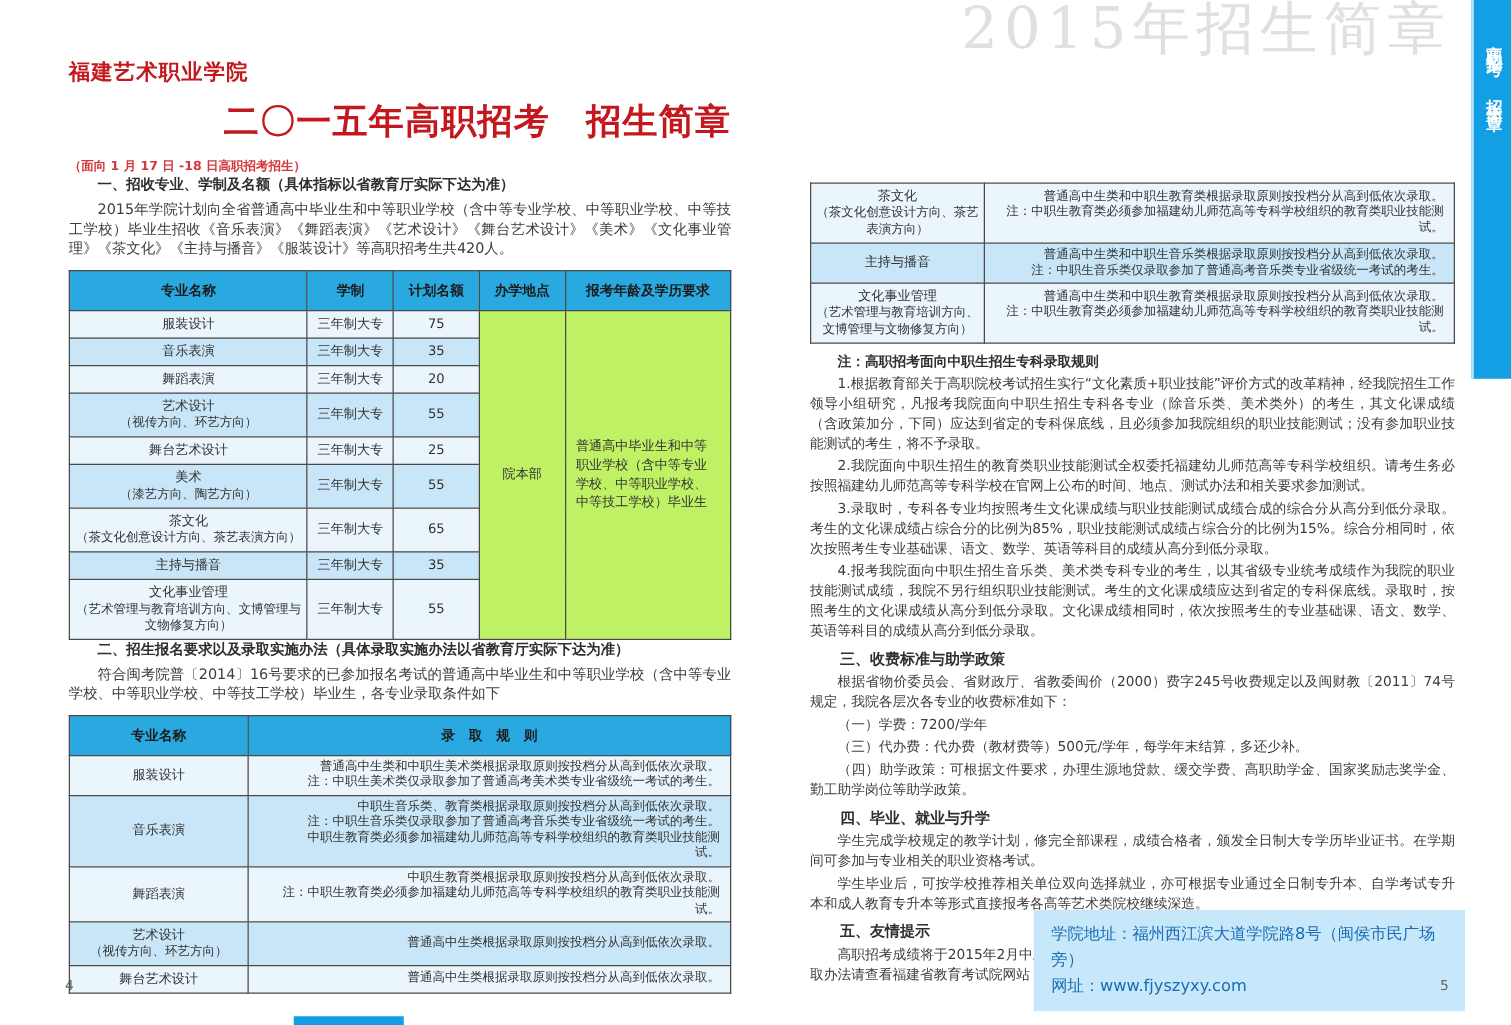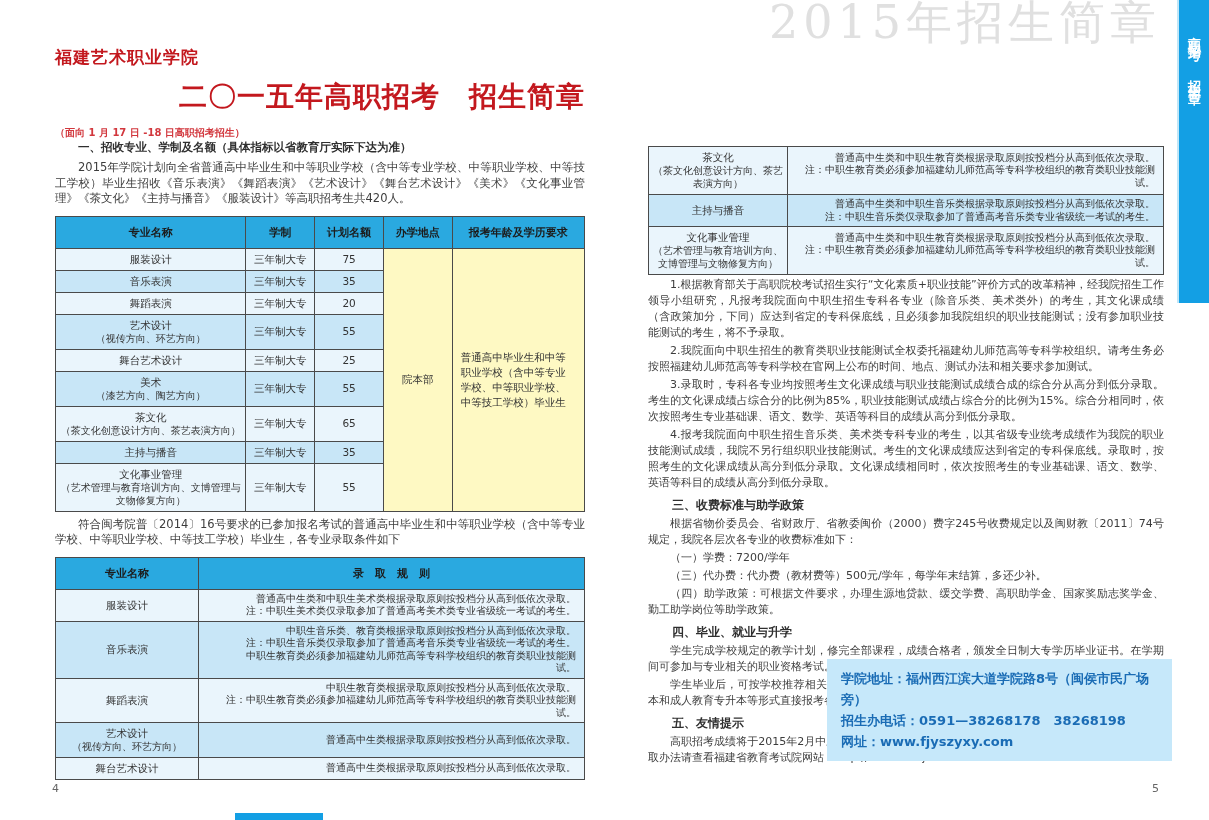--- a/index.html
+++ b/index.html
@@ -47,37 +47,37 @@
     border: 1px solid #4a4a4a; padding: 8px 3px;
   }
   td {
     border: 1px solid #4a4a4a;
     font-size: 10.5px; color: #333;
     text-align: center; padding: 4px 3px; line-height: 13px;
     vertical-align: middle;
   }
   tr.light td.stripe  { background: #eaf5fc; }
   tr.dark  td.stripe  { background: #c8e6f7; }
-  td.merged { background: #fef9c3; }
+  td.merged { background: #bef264; }
   td.req { text-align: left; padding: 4px 8px; line-height: 15px; font-size: 10.5px; }
   td.rule { text-align: left; padding: 3px 8px; font-size: 10px; line-height: 12.5px; }
   td.rule div { text-align: right; }
   .name2 { font-size: 10px; }
   
   .page-right { position: absolute; left: 648px; top: 146px; width: 516px; }
   .page-right table { margin-top: 0; }
   .r-para { font-size: 11px; line-height: 16px; text-indent: 2em; text-align: justify; margin-top: 2px; }
   .note-title { font-size: 11px; font-weight: bold; color: #2f2f2f; text-indent: 2em; margin-top: 7px; }
   .r-sec-head { font-size: 12px; font-weight: bold; color: #2f2f2f; text-indent: 2em; margin-top: 6px; }
   .url { color: #3c3c3c; }
   
   .contact-box {
-    position: absolute; left: 827px; top: 659px; width: 345px;
+    position: absolute; left: 827px; top: 728px; width: 345px;
     background: #c6e8fa; padding: 9px 14px;
-    color: #1a6cb5; font-weight: bold;
+    color: #1a6cb5; font-weight: normal;
     font-size: 13px; line-height: 21px;
   }
   
   .page-num { position: absolute; top: 782px; font-size: 11px; color: #666; }
   .page-num.left  { left: 52px; }
   .page-num.right { left: 1152px; }
   .bottom-bar { position: absolute; left: 235px; top: 813px; width: 88px; height: 7px; background: #139fe4; }
 </style>
 </head>
 <body>
@@ -180,20 +180,21 @@
       <td class="stripe">
             <div>文化事业管理</div>
             <div class="name2">（艺术管理与教育培训方向、文博管理与文物修复方向）</div>
           </td>
       <td class="stripe">三年制大专</td>
       <td class="stripe">55</td>
     </tr>
   </tbody>
     </table>
 
+  <div class="sec-head">二、招生报名要求以及录取实施办法（具体录取实施办法以省教育厅实际下达为准）</div>
   <div class="para">符合闽考院普〔2014〕16号要求的已参加报名考试的普通高中毕业生和中等职业学校（含中等专业学校、中等职业学校、中等技工学校）毕业生，各专业录取条件如下</div>
 
   <table>
     <colgroup>
         <col style="width:27%">
         <col style="width:73%">
       </colgroup>
     <tbody>
         <tr>
       <th>专业名称</th>
@@ -282,20 +283,21 @@
             <div class="name2">（艺术管理与教育培训方向、文博管理与文物修复方向）</div>
           </td>
       <td class="stripe rule">
             <div>普通高中生类和中职生教育类根据录取原则按投档分从高到低依次录取。</div>
             <div>注：中职生教育类必须参加福建幼儿师范高等专科学校组织的教育类职业技能测试。</div>
           </td>
     </tr>
   </tbody>
     </table>
 
+  <div class="note-title">注：高职招考面向中职生招生专科录取规则</div>
   <div class="r-para">1.根据教育部关于高职院校考试招生实行“文化素质+职业技能”评价方式的改革精神，经我院招生工作领导小组研究，凡报考我院面向中职生招生专科各专业（除音乐类、美术类外）的考生，其文化课成绩（含政策加分，下同）应达到省定的专科保底线，且必须参加我院组织的职业技能测试；没有参加职业技能测试的考生，将不予录取。</div>
   <div class="r-para">2.我院面向中职生招生的教育类职业技能测试全权委托福建幼儿师范高等专科学校组织。请考生务必按照福建幼儿师范高等专科学校在官网上公布的时间、地点、测试办法和相关要求参加测试。</div>
   <div class="r-para">3.录取时，专科各专业均按照考生文化课成绩与职业技能测试成绩合成的综合分从高分到低分录取。考生的文化课成绩占综合分的比例为85%，职业技能测试成绩占综合分的比例为15%。综合分相同时，依次按照考生专业基础课、语文、数学、英语等科目的成绩从高分到低分录取。</div>
   <div class="r-para">4.报考我院面向中职生招生音乐类、美术类专科专业的考生，以其省级专业统考成绩作为我院的职业技能测试成绩，我院不另行组织职业技能测试。考生的文化课成绩应达到省定的专科保底线。录取时，按照考生的文化课成绩从高分到低分录取。文化课成绩相同时，依次按照考生的专业基础课、语文、数学、英语等科目的成绩从高分到低分录取。</div>
 
   <div class="r-sec-head">三、收费标准与助学政策</div>
   <div class="r-para">根据省物价委员会、省财政厅、省教委闽价（2000）费字245号收费规定以及闽财教〔2011〕74号规定，我院各层次各专业的收费标准如下：</div>
   <div class="r-para">（一）学费：7200/学年</div>
   <div class="r-para">（三）代办费：代办费（教材费等）500元/学年，每学年末结算，多还少补。</div>
   <div class="r-para">（四）助学政策：可根据文件要求，办理生源地贷款、缓交学费、高职助学金、国家奖励志奖学金、勤工助学岗位等助学政策。</div>
@@ -303,19 +305,18 @@
   <div class="r-sec-head">四、毕业、就业与升学</div>
   <div class="r-para">学生完成学校规定的教学计划，修完全部课程，成绩合格者，颁发全日制大专学历毕业证书。在学期间可参加与专业相关的职业资格考试。</div>
   <div class="r-para">学生毕业后，可按学校推荐相关单位双向选择就业，亦可根据专业通过全日制专升本、自学考试专升本和成人教育专升本等形式直接报考各高等艺术类院校继续深造。</div>
 
   <div class="r-sec-head">五、友情提示</div>
   <div class="r-para"><span>高职招考成绩将于2015年2月中上旬公布，3月开始组织考生志愿填报和招生录取工作，具体时间和录取办法请查看福建省教育考试院网站：</span><span class="url">http://www.eeafj.cn</span></div>
 </div>
 
 <div class="contact-box">
   <div>学院地址：福州西江滨大道学院路8号（闽侯市民广场旁）</div>
-  <div>招生办电话：0591—38268178　38268198</div>
   <div><span>网址：</span><span>www.fjyszyxy.com</span></div>
 </div>
 
 <div class="page-num left">4</div>
 <div class="page-num right">5</div>
 <div class="bottom-bar"></div>
 
 </body></html>

